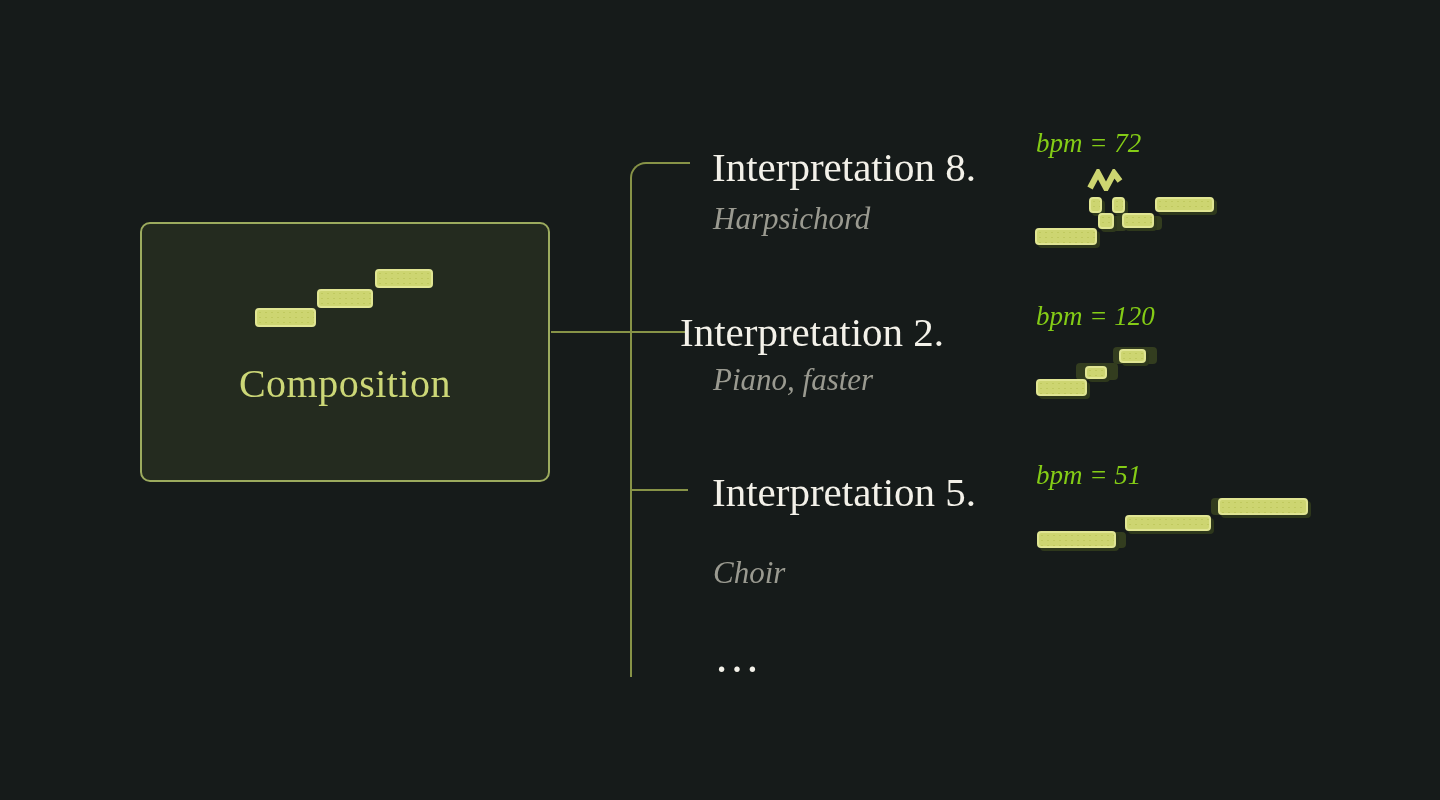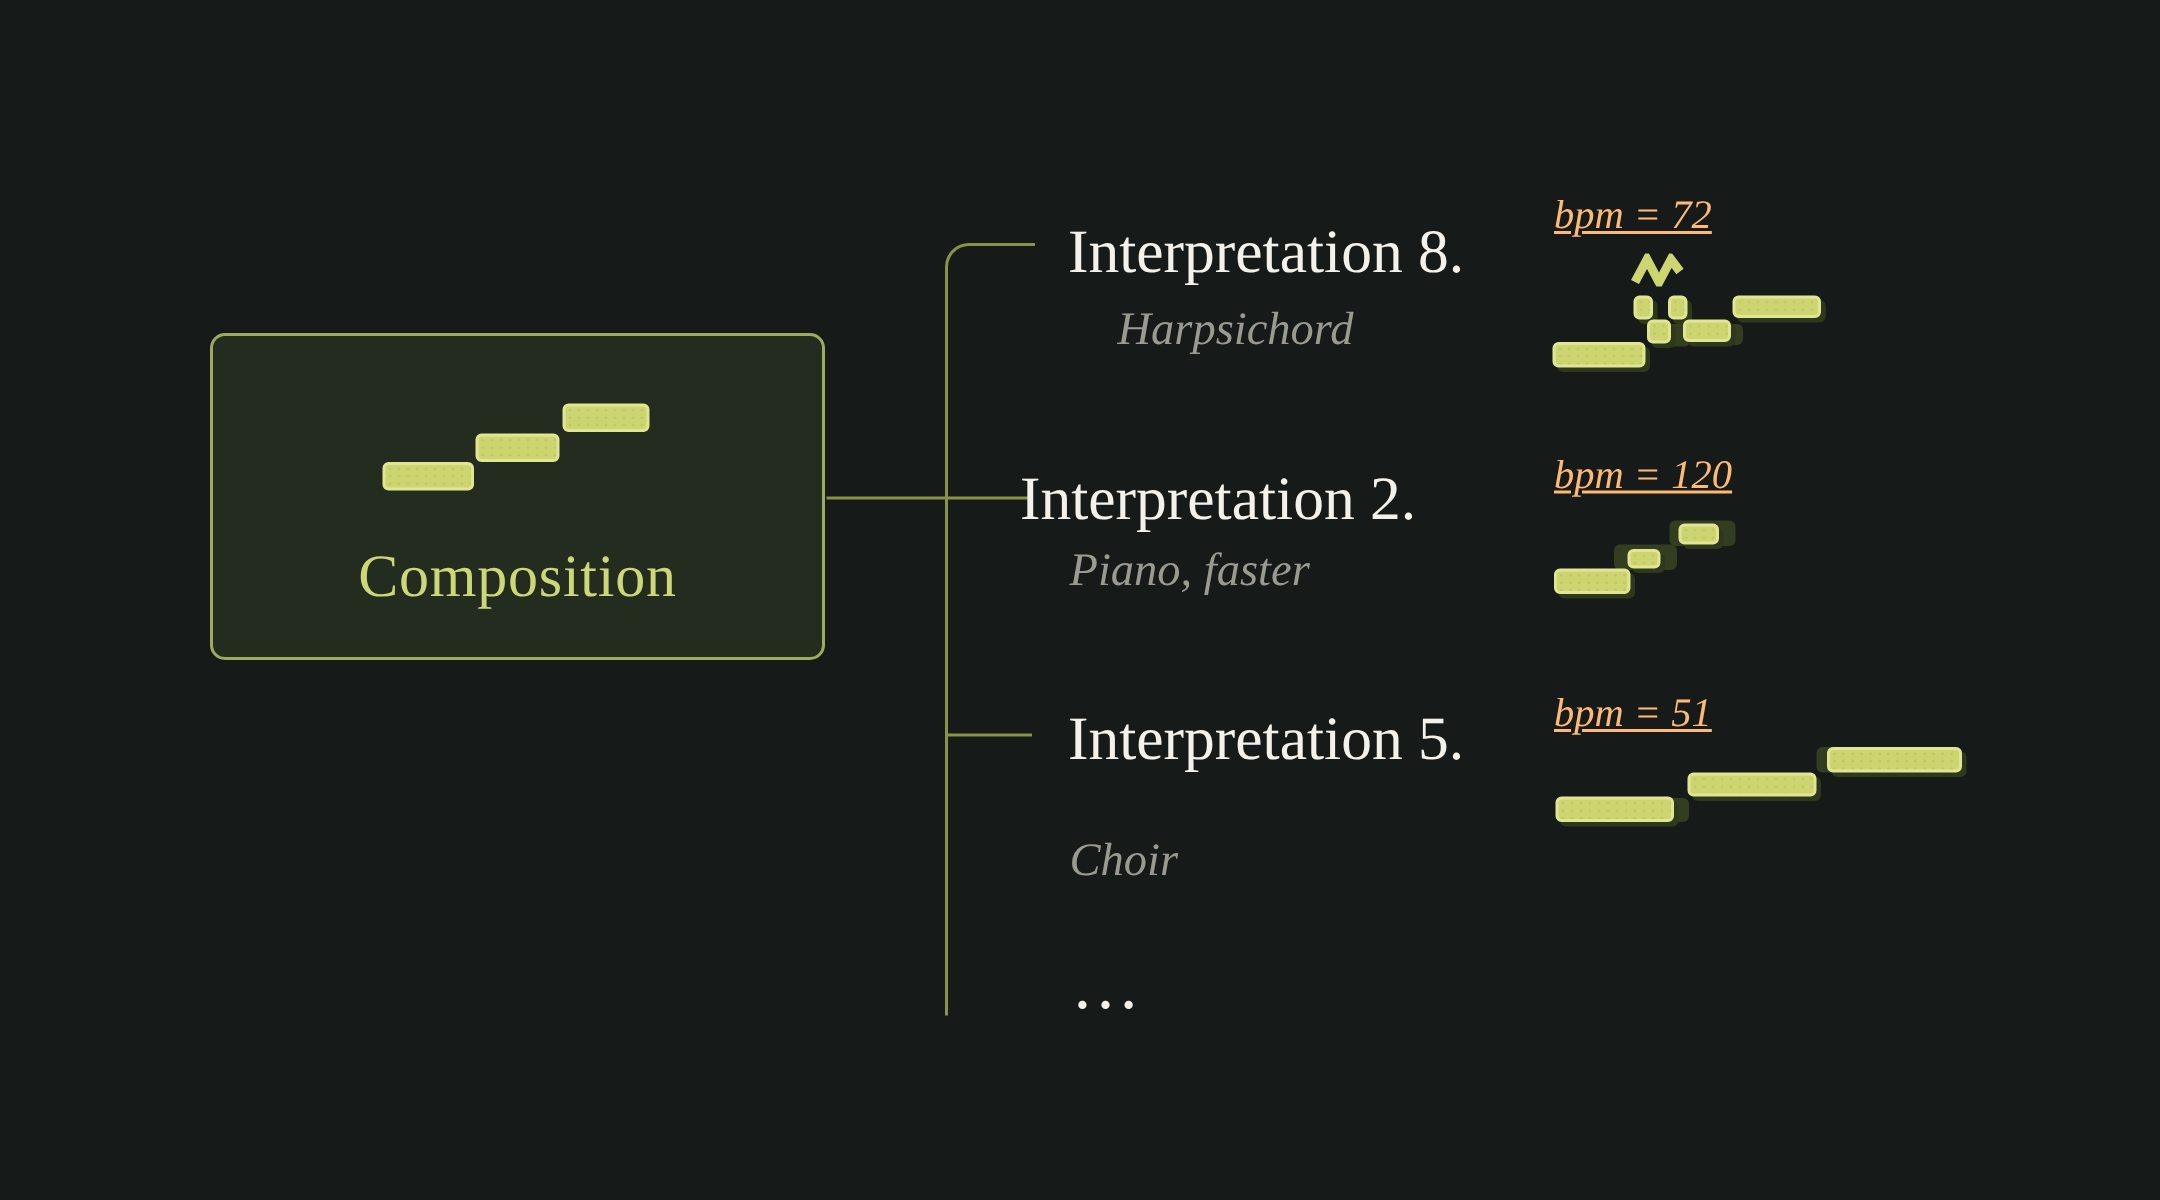--- a/index.html
+++ b/index.html
@@ -3,39 +3,39 @@
 <meta charset="utf-8">
 <style>
   html,body { margin:0; padding:0; }
   .canvas {
     position:relative; width:1440px; height:800px;
     background:#161b1a; overflow:hidden;
     font-family:"Liberation Serif","DejaVu Serif",serif;
   }
   
   .comp-box {
-    position:absolute; left:140px; top:222px; width:410px; height:218px;
+    position:absolute; left:140px; top:222px; width:410px; height:260px;
     box-sizing:border-box; background:#242b1f;
     border:2px solid #9cab5e; border-radius:10px;
   }
   .comp-label {
     position:absolute; left:0; right:0; top:136px; text-align:center;
     font-size:40px; color:#ccd777; letter-spacing:0.5px;
   }
   
   .line { position:absolute; background:#879347; }
   .corner {
     position:absolute; background:transparent;
     border-left:2px solid #879347; border-top:2px solid #879347;
     border-top-left-radius:16px;
   }
   
   .row-title { position:absolute; font-size:41px; color:#f3f1e9; line-height:1; white-space:nowrap; }
   .row-sub   { position:absolute; font-size:31px; font-style:italic; color:#9a9a90; line-height:1; white-space:nowrap; }
-  .bpm       { position:absolute; font-size:27px; font-style:italic; color:#fdba74; line-height:1; white-space:nowrap;text-decoration:underline; }
+  .bpm       { position:absolute; font-size:27px; font-style:italic; color:#84cc16; line-height:1; white-space:nowrap; }
   .ellipsis  { position:absolute; font-size:46px; color:#f3f1e9; line-height:1; letter-spacing:5px; }
   
   .roll-layer { position:absolute; left:0; top:0; width:100%; height:100%; pointer-events:none; }
   .note {
     position:absolute; box-sizing:border-box;
     background:#cdd571;
     background-image:radial-gradient(#c0c95f 1px, transparent 1.2px);
     background-size:6px 5px;
     border:2px solid #e0e593; border-radius:4px;
     box-shadow:3px 3px 0 #2e381c;
@@ -59,21 +59,21 @@
       <div class="note" style="position: absolute; left: 317px; top: 289px; width: 56px; height: 19px;"></div>
       <div class="note" style="position: absolute; left: 375px; top: 269px; width: 58px; height: 19px;"></div>
     </div>
 
   <div class="line" style="left:551px; top:331px; width:137px; height:2px;"></div>
   <div class="corner" style="left:630px; top:162px; width:58px; height:24px;"></div>
   <div class="line" style="left:630px; top:178px; width:2px; height:499px;"></div>
   <div class="line" style="left:631px; top:489px; width:57px; height:2px;"></div>
 
   <div class="row-title" style="left:712px; top:147px;">Interpretation 8.</div>
-  <div class="row-sub" style="left:713px; top:203px;margin-left:32px;">Harpsichord</div>
+  <div class="row-sub" style="left:713px; top:203px;">Harpsichord</div>
   <div class="bpm" style="left:1036px; top:130px;">bpm = 72</div>
   <div class="roll-layer" data-roll="interp1">
       <svg viewBox="0 0 36 22" style="position: absolute; left: 1087px; top: 169px; width: 36px; height: 22px;">
         <polyline points="3,19 11,4 19,19 27,4 33,12" fill="none" stroke="#cdd571" stroke-width="6" stroke-linejoin="miter"></polyline>
       </svg>
       <div class="note" style="position: absolute; left: 1089px; top: 197px; width: 13px; height: 16px;"></div>
       <div class="note" style="position: absolute; left: 1112px; top: 197px; width: 13px; height: 16px;"></div>
       <div class="ghost" style="position: absolute; left: 1102px; top: 216px; width: 25px; height: 15px;"></div>
       <div class="note" style="position: absolute; left: 1098px; top: 213px; width: 16px; height: 16px;"></div>
       <div class="ghost" style="position: absolute; left: 1127px; top: 216px; width: 35px; height: 14px;"></div>

